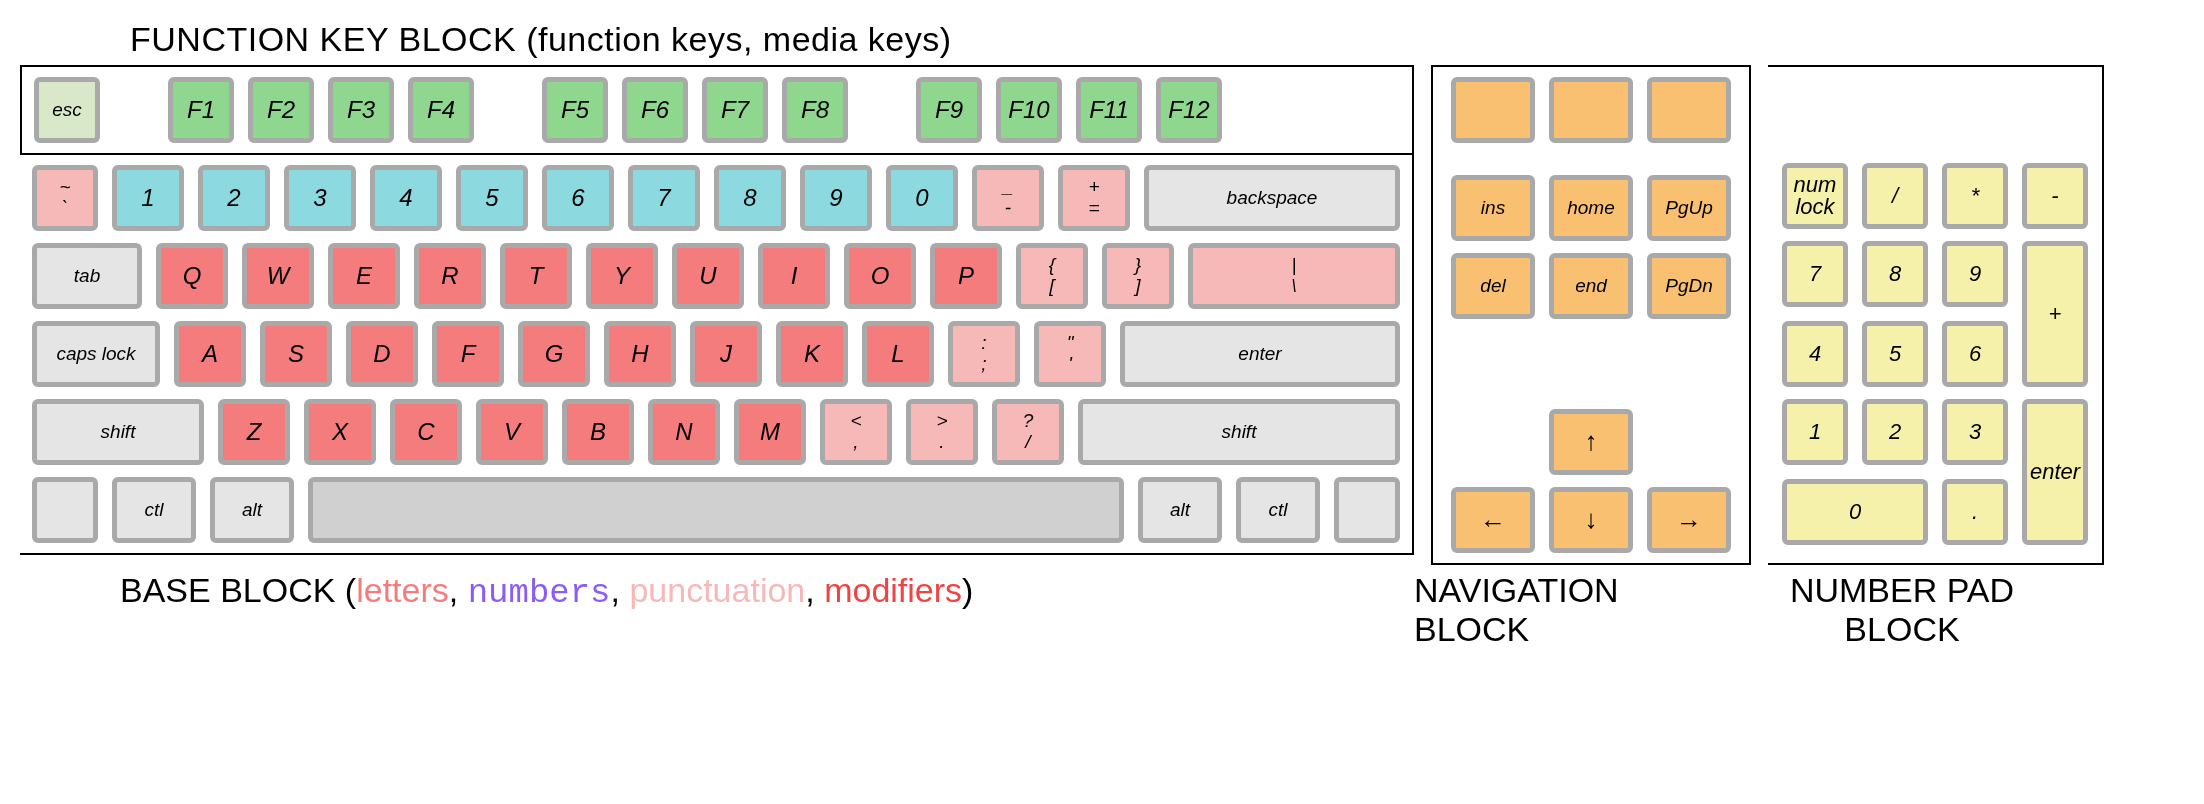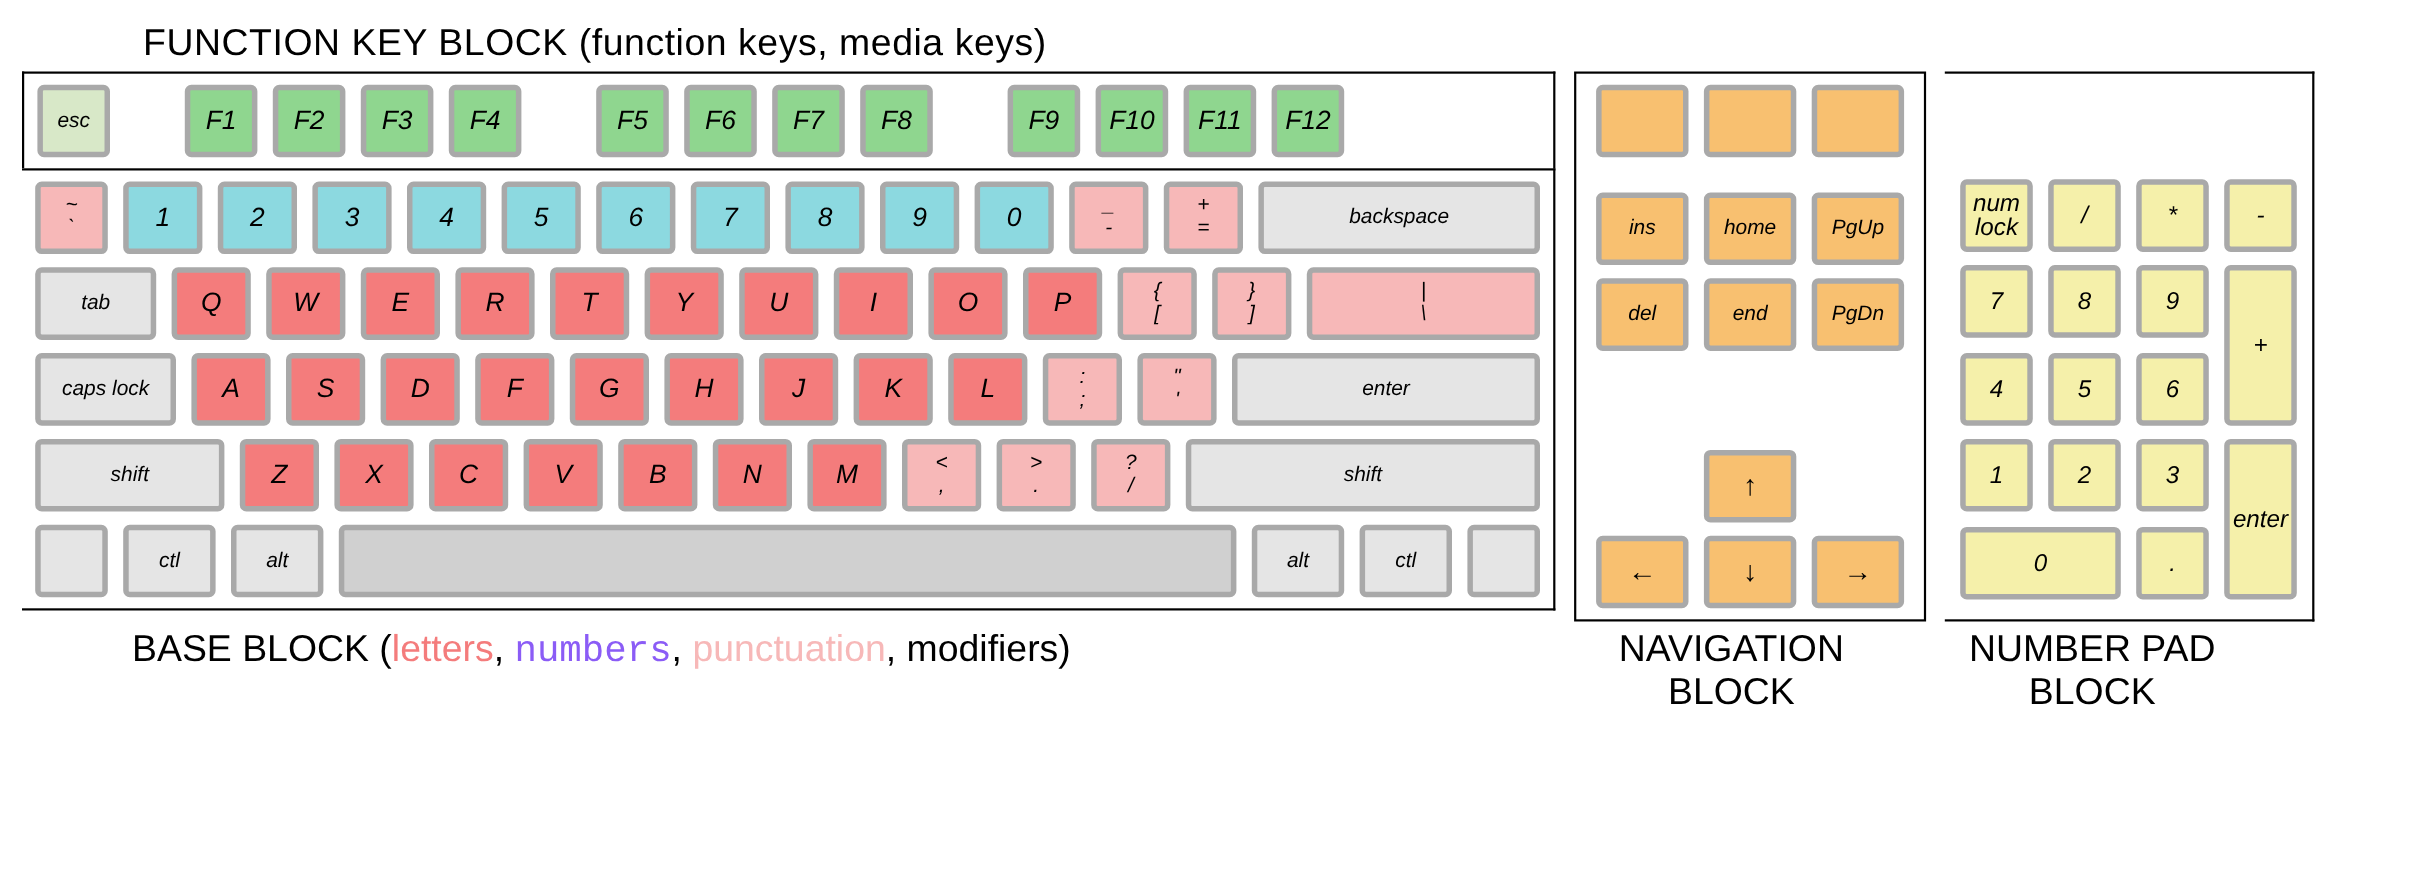--- a/index.html
+++ b/index.html
@@ -82,26 +82,26 @@
   .nav-board .row, .np-board .row { justify-content: center; }
   .nav-spacer { height: 66px; margin-bottom:12px; }
   .np-col { display:flex; flex-direction:column; gap:14px; }
   .np-grid { display:flex; gap:14px; }
   .captions {
     display: flex;
     margin-top: 6px;
     font-size: 34px;
   }
   .cap-base { width: 1394px; padding-left: 100px; }
-  .cap-nav  { width: 320px; text-align: center; }
+  .cap-nav  { width: 320px; }
   .cap-np   { width: 336px; text-align: center; }
   .c-text-let  { color: #f47c7c; }
   .c-text-num  { color: #8b5cf6; font-family: Liberation Mono, monospace; }
   .c-text-punc { color: #f7b8b8; }
-  .c-text-mod  { color: #000000; text-align: right; }
+  .c-text-mod  { color: #ef4444; text-align: right; }
   .np-board .key { font-size:22px; }
   .arrow { font-size: 26px; }
 </style>
 </head>
 <body>
 
 <div class="wrap">
 
   <div class="title-top">FUNCTION KEY BLOCK (function keys, media keys)</div>
 

